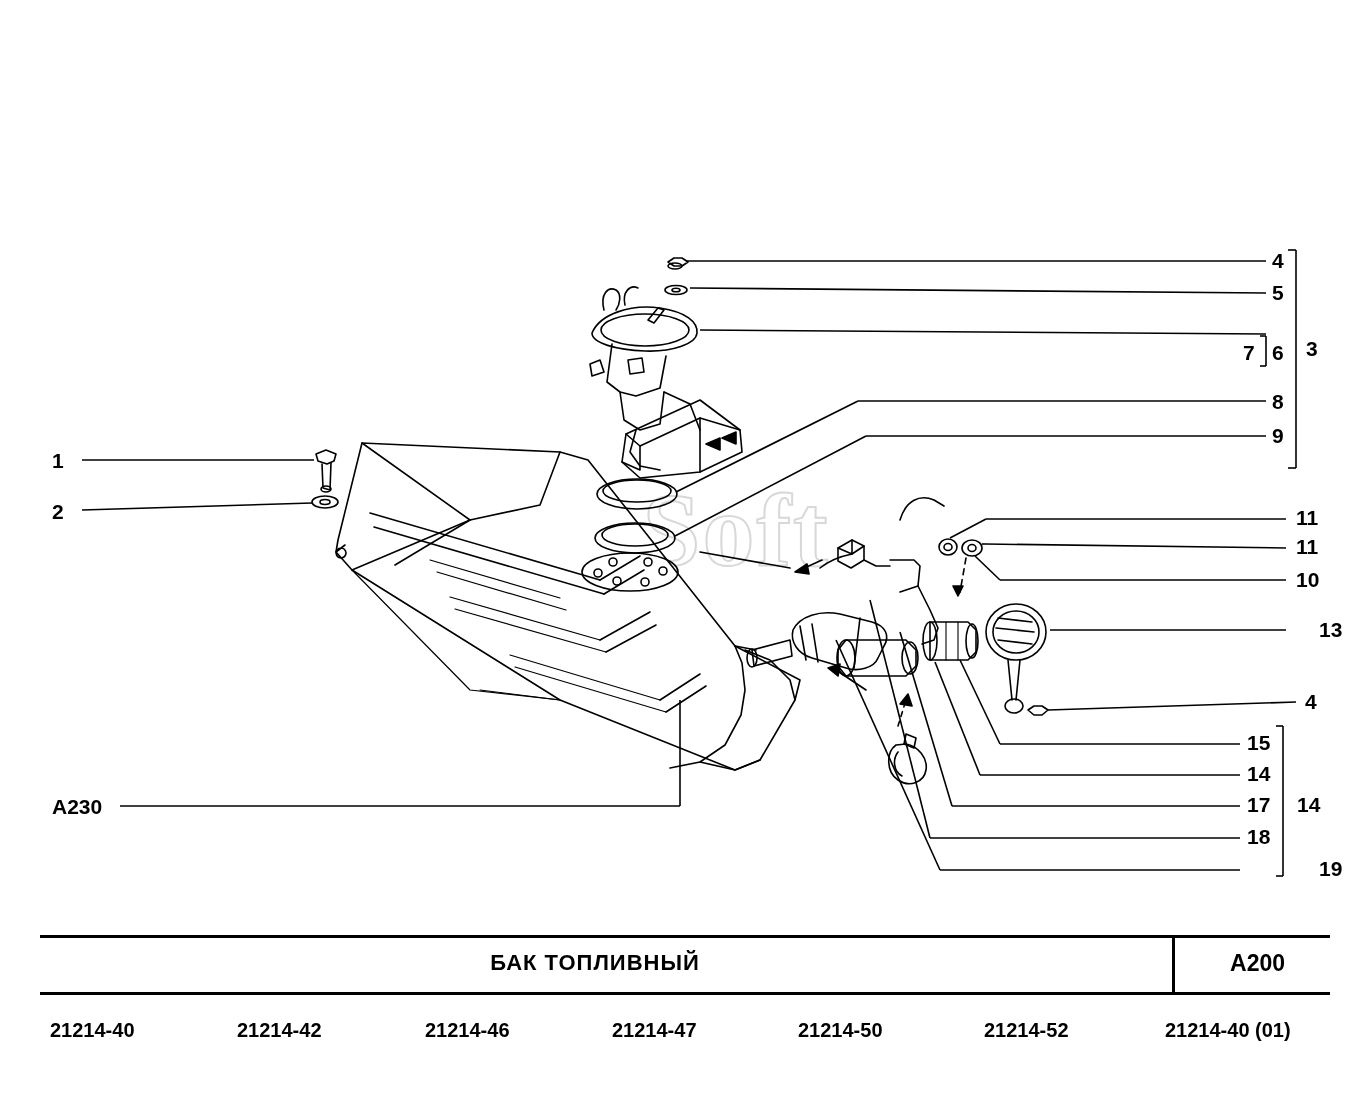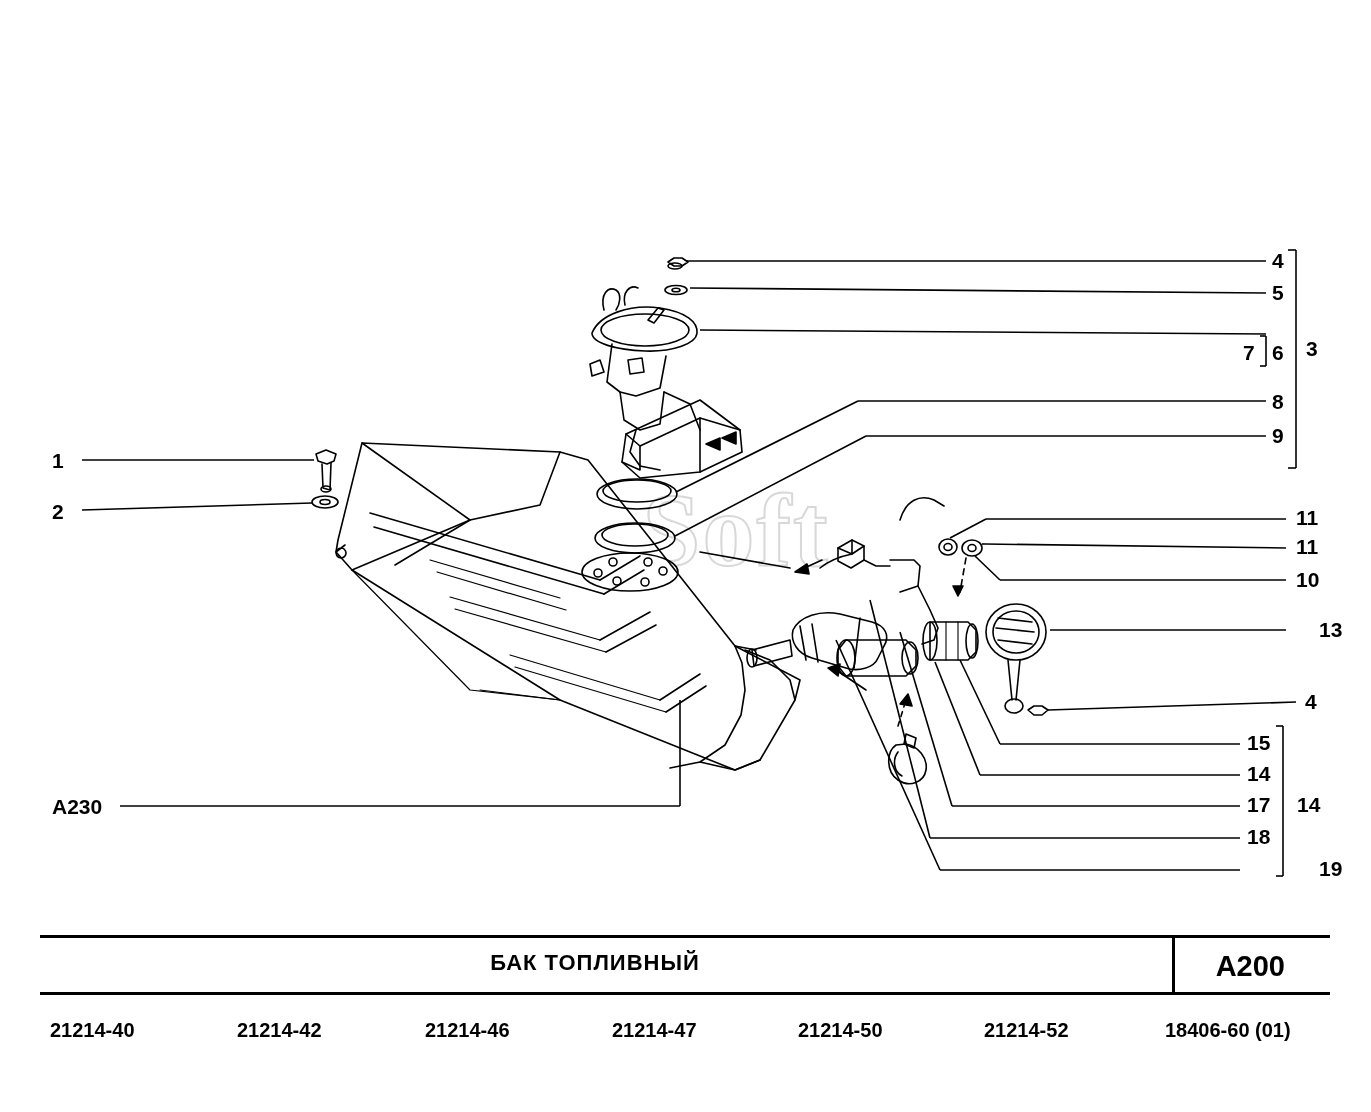--- a/index.html
+++ b/index.html
@@ -71,21 +71,21 @@
     text-align: center;
     font-size: 22px;
     font-weight: bold;
     letter-spacing: 1px;
     padding-right: 180px;
   }
   .tb-code {
     position: absolute;
     right: 45px;
     top: 12px;
-    font-size: 29px;
+    font-size: 23px;
     font-weight: bold;
   }
   .tb-divider {
     position: absolute;
     right: 155px;
     top: 0;
     width: 3px;
     height: 54px;
     background: #000;
   }
@@ -332,17 +332,17 @@
     </div>
     <div class="tb-rule"></div>
 
     <div class="tb-variants">
       <div class="tb-variant" style="left:10px;">21214-40</div>
       <div class="tb-variant" style="left:197px;">21214-42</div>
       <div class="tb-variant" style="left:385px;">21214-46</div>
       <div class="tb-variant" style="left:572px;">21214-47</div>
       <div class="tb-variant" style="left:758px;">21214-50</div>
       <div class="tb-variant" style="left:944px;">21214-52</div>
-      <div class="tb-variant" style="left:1125px;">18406-60 (01)</div>
+      <div class="tb-variant" style="left:1125px;">21214-40 (01)</div>
     </div>
   </div>
 
 </div>
 
 </body></html>

